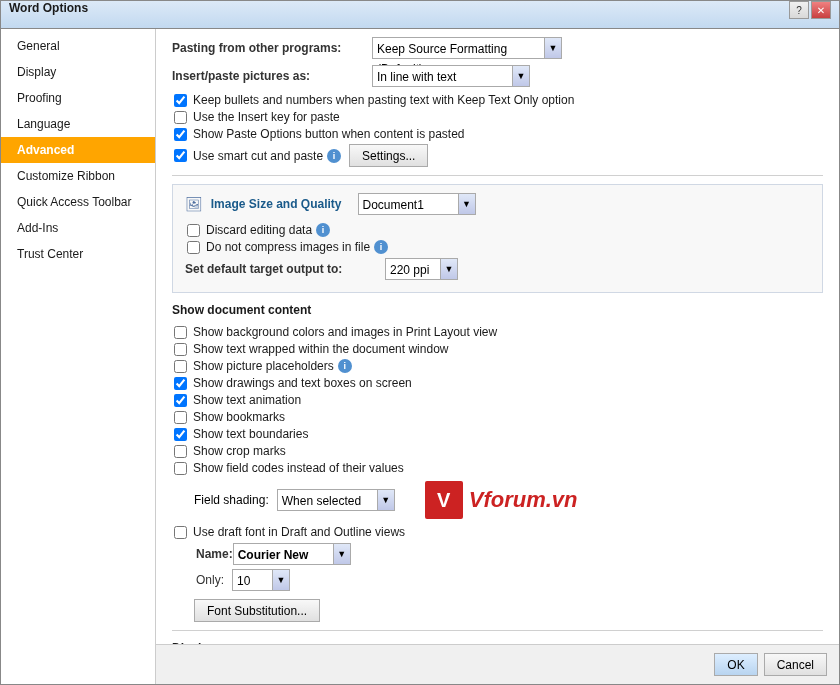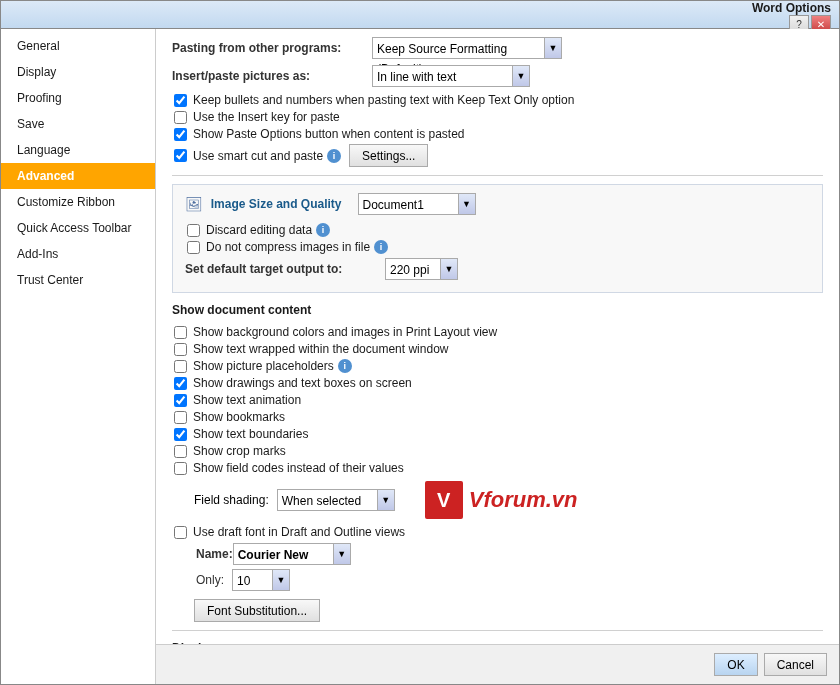--- a/index.html
+++ b/index.html
@@ -1,20 +1,20 @@
 <!DOCTYPE html>
 <html><head>
   <meta charset="utf-8">
   <style>
     * { box-sizing: border-box; margin: 0; padding: 0; font-family: 'Segoe UI', Tahoma, sans-serif; font-size: 12px; }
     body { background: #f0f0f0; width: 840px; height: 685px; overflow: hidden; }
 
     .window { width: 840px; height: 685px; background: #f0f0f0; border: 1px solid #888; display: flex; flex-direction: column; }
 
-    .title-bar { background: linear-gradient(to bottom, #dce9f7, #c2d9f0); height: 28px; display: flex; align-items: flex-end; padding: 0 8px; border-bottom: 1px solid #888; user-select: none; flex-direction: column; }
+    .title-bar { background: linear-gradient(to bottom, #dce9f7, #c2d9f0); height: 28px; display: flex; align-items: flex-start; padding: 0 8px; border-bottom: 1px solid #888; user-select: none; }
     .title-bar-text { font-size: 12px; font-weight: bold; color: #1a1a1a; flex: 1; }
     .title-bar-buttons { display: flex; gap: 2px; }
     .title-btn { width: 20px; height: 18px; background: linear-gradient(to bottom, #f0f0f0, #d8d8d8); border: 1px solid #999; display: flex; align-items: center; justify-content: center; cursor: pointer; font-size: 10px; color: #333; }
     .title-btn.close { background: linear-gradient(to bottom, #f08080, #c84040); color: white; }
 
     .content { display: flex; flex: 1; overflow: hidden; }
 
     
     .sidebar { width: 155px; background: white; border-right: 1px solid #ccc; padding: 4px 0; }
     .sidebar-item { padding: 6px 16px; cursor: pointer; color: #1a1a1a; }
@@ -71,21 +71,20 @@
       <div class="title-btn close">✕</div>
     </div>
   </div>
 
   <div class="content">
 
     <div class="sidebar">
       <div class="sidebar-item">General</div>
       <div class="sidebar-item">Display</div>
       <div class="sidebar-item">Proofing</div>
-      <div class="sidebar-item">Save</div>
       <div class="sidebar-item">Language</div>
       <div class="sidebar-item active">Advanced</div>
       <div class="sidebar-item">Customize Ribbon</div>
       <div class="sidebar-item">Quick Access Toolbar</div>
       <div class="sidebar-item">Add-Ins</div>
       <div class="sidebar-item">Trust Center</div>
     </div>
 
     <div class="main">
       <div class="main-scroll">

